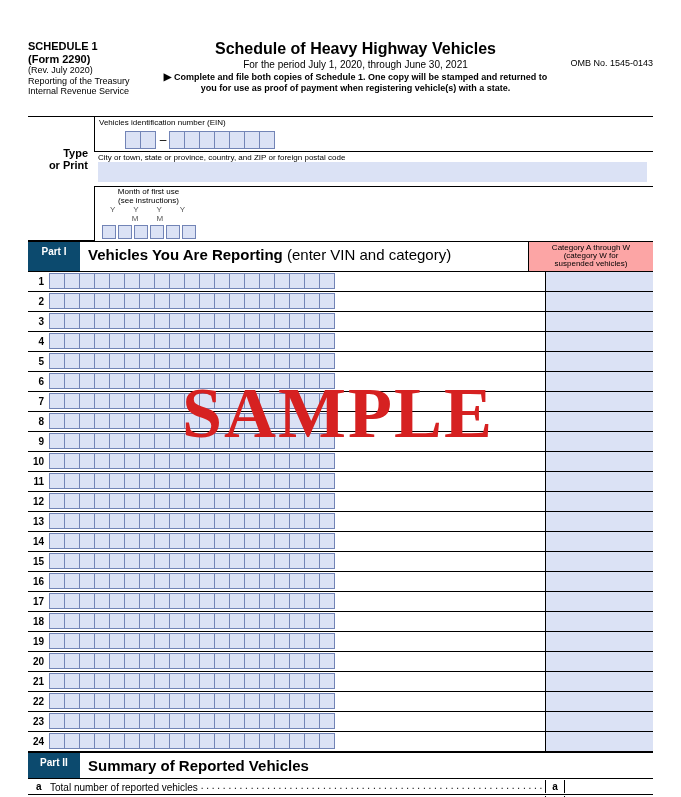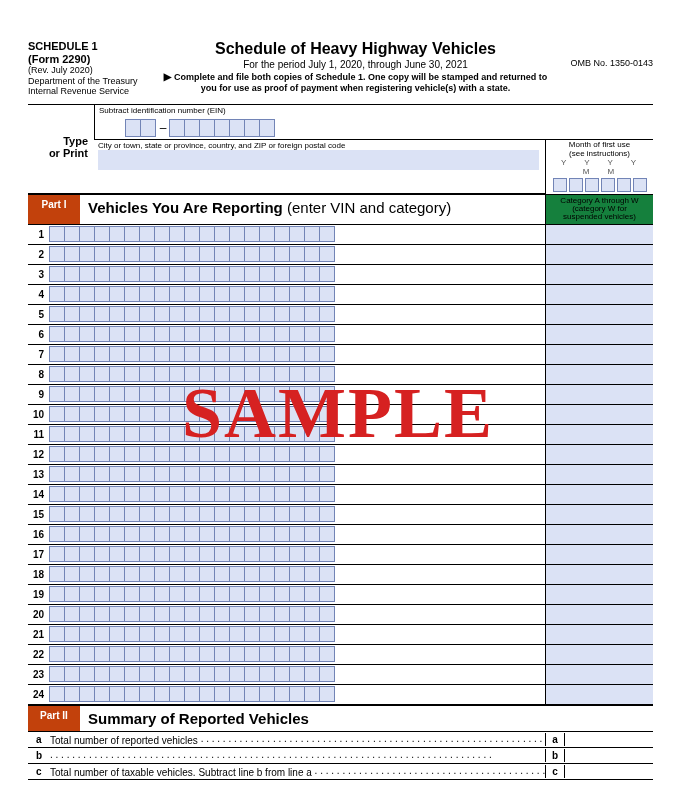--- a/index.html
+++ b/index.html
@@ -12,21 +12,21 @@
     color: #000;
   }
   .page {
     padding: 40px 28px 20px 28px;
     position: relative;
   }
   
   .hdr {
     display: flex;
     border-bottom: 1px solid #000;
-    padding-bottom: 8px;
+    padding-bottom: 20px;
     gap: 4px;
   }
   .hdr-left {
     width: 130px;
     font-size: 9px;
     line-height: 1.15;
   }
   .hdr-left .bold { font-weight: bold; font-size: 11px; }
   .hdr-center {
     flex: 1;
@@ -119,38 +119,38 @@
   }
   .mlabels { font-family:sans-serif; letter-spacing:8px; padding-left:6px; font-size:8px; color:#555;}
 
   
   .part-row {
     display:flex;
     align-items:stretch;
     border-bottom:1px solid #000;
   }
   .part-lbl {
-    background:#c2410c;
+    background:#0c4a6e;
     color:#fff;
     font-weight:bold;
     font-size:10px;
     padding:4px 8px;
     width:52px;
     text-align:center;
   }
   .part-title {
     flex:1;
     font-size:15px;
     padding:4px 8px;
   }
   .part-title b { font-weight:bold; }
   .cat-head {
-    width:108px;
+    width:125px;
     border-left:1px solid #000;
-    background:#15803d;
+    background:#fca5a5;
     font-size:8px;
     text-align:center;
     padding:2px 2px;
     line-height:1.05;
   }
 
   
   .vin-rows { }
   .vin-row {
     display:flex;
@@ -221,62 +221,62 @@
     left:182px;
     top:372px;
     font-family: "Times New Roman", serif;
     font-weight:bold;
     font-size:72px;
     letter-spacing:2px;
     color:#d62121;
     pointer-events:none;
     z-index:50;
   }
-  .cityrow { display:flex; }
+  .cityrow { display:flex;flex-direction:column; }
   .cityrow .name-cell{ border-bottom:1px solid #000; }
   .part2-title{ border-top:1px solid #000;}
 </style>
 </head>
 <body>
 
 <div class="page">
 
   <div class="sample">SAMPLE</div>
 
   <div class="hdr">
     <div class="hdr-left">
       <div class="bold">SCHEDULE 1</div>
       <div class="bold">(Form 2290)</div>
       <div>(Rev. July 2020)</div>
-      <div>Department of the Treasury</div>
+      <div>Reporting of the Treasury</div>
       <div>Internal Revenue Service</div>
     </div>
     <div class="hdr-center">
       <h1>Schedule of Heavy Highway Vehicles</h1>
       <div class="period">For the period July 1, 2020, through June 30, 2021</div>
       <div class="instr">
         <span class="arrow">▶</span>
         <span>Complete and file both copies of Schedule 1. One copy will be stamped and returned to</span><br>
         <span>you for use as proof of payment when registering vehicle(s) with a state.</span>
       </div>
     </div>
     <div class="hdr-right">
-      <span>OMB No. 1350-0143</span>
+      <span>OMB No. 1545-0143</span>
     </div>
   </div>
 
   <div class="info-block">
     <div class="type-print">
       <div>Type</div>
       <div>or Print</div>
     </div>
     <div class="info-right">
       <div class="row">
         <div class="cell ein-cell">
-          <div>Subtract identification number (EIN)</div>
+          <div>Vehicles identification number (EIN)</div>
           <div class="ein-boxes">
             <div class="sbox"></div>
             <div class="sbox"></div>
             <span class="dash">–</span>
             <div class="sbox"></div>
             <div class="sbox"></div>
             <div class="sbox"></div>
             <div class="sbox"></div>
             <div class="sbox"></div>
             <div class="sbox"></div>

